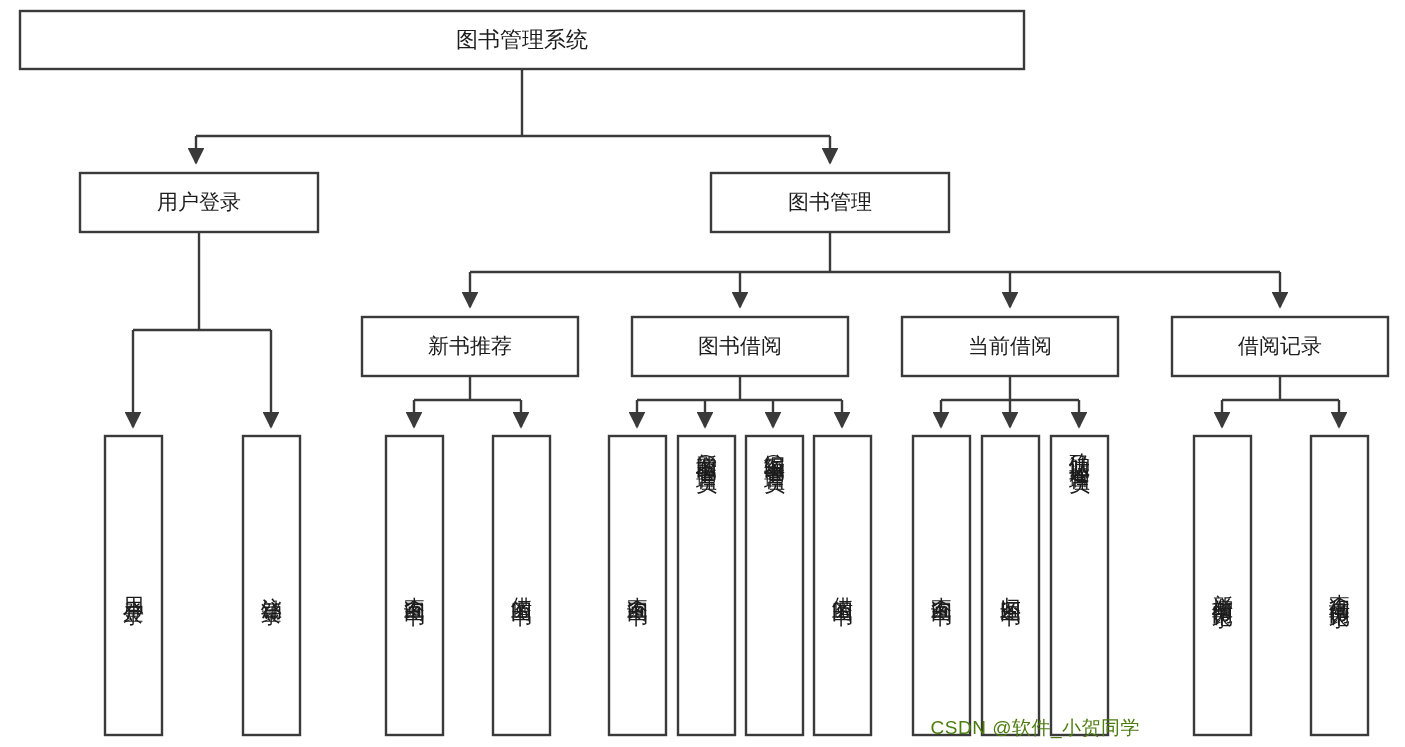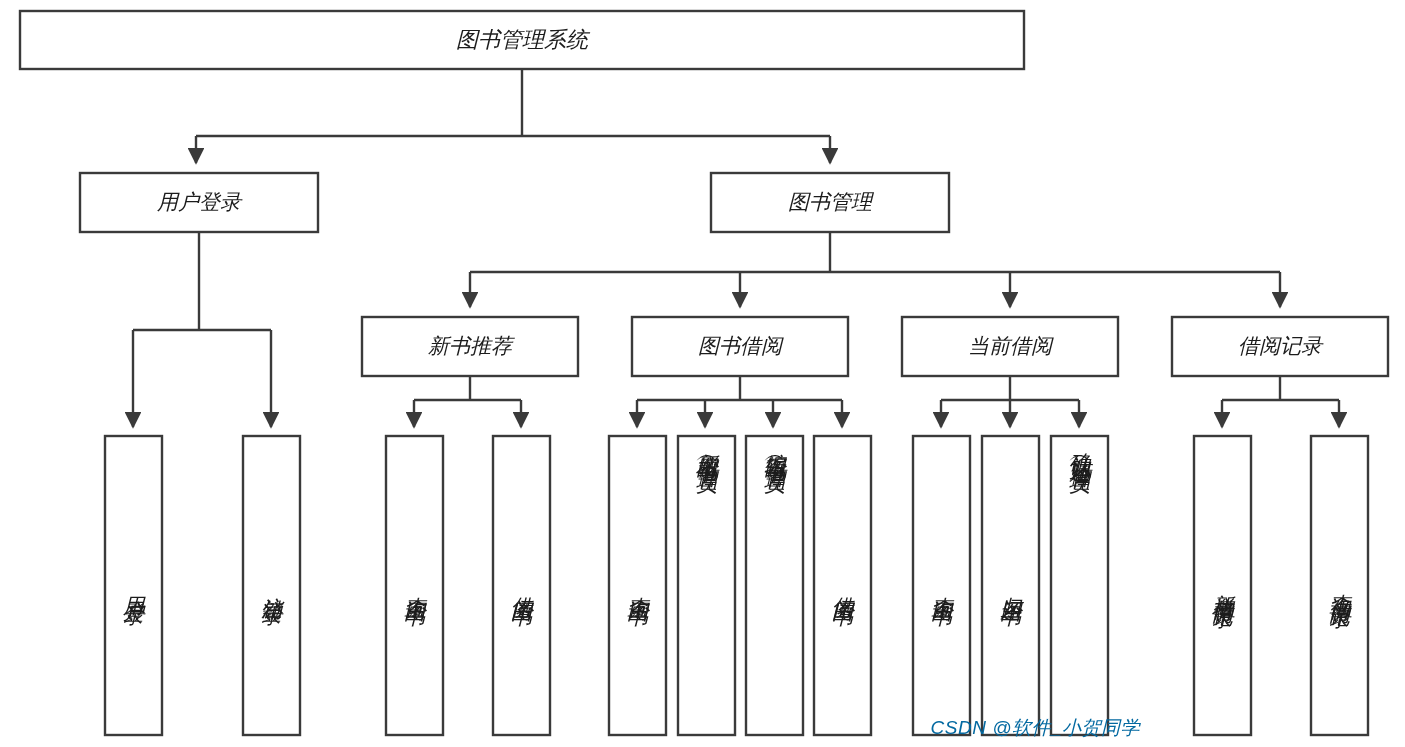--- a/index.html
+++ b/index.html
@@ -11,21 +11,20 @@
     width: 1405px;
     height: 747px;
     overflow: hidden;
     font-family: "Liberation Sans", "DejaVu Sans", sans-serif;
   }
   #diagram-root {
     position: relative;
     width: 1150px;
     height: 747px;
     background: #ffffff;
-    font-style: italic;
   }
   svg#tree-svg {
     position: absolute;
     top: 0;
     left: 0;
     width: 1405px;
     height: 747px;
     display: block;
   }
   .node-box {
@@ -74,21 +73,21 @@
     letter-spacing: 3px;
     color: #1c1c1c;
     white-space: nowrap;
   }
   .watermark {
     position: absolute;
     right: 10px;
     bottom: 6px;
     font-family: "Liberation Sans", "DejaVu Sans", sans-serif;
     font-size: 19px;
-    color: #0369a1;
+    color: #4d7c0f;
     letter-spacing: 0.5px;
     white-space: nowrap;
   }
 </style>
 </head>
 <body>
 
 <div id="diagram-root">
 
   <svg id="tree-svg" viewBox="0 0 1405 747">

